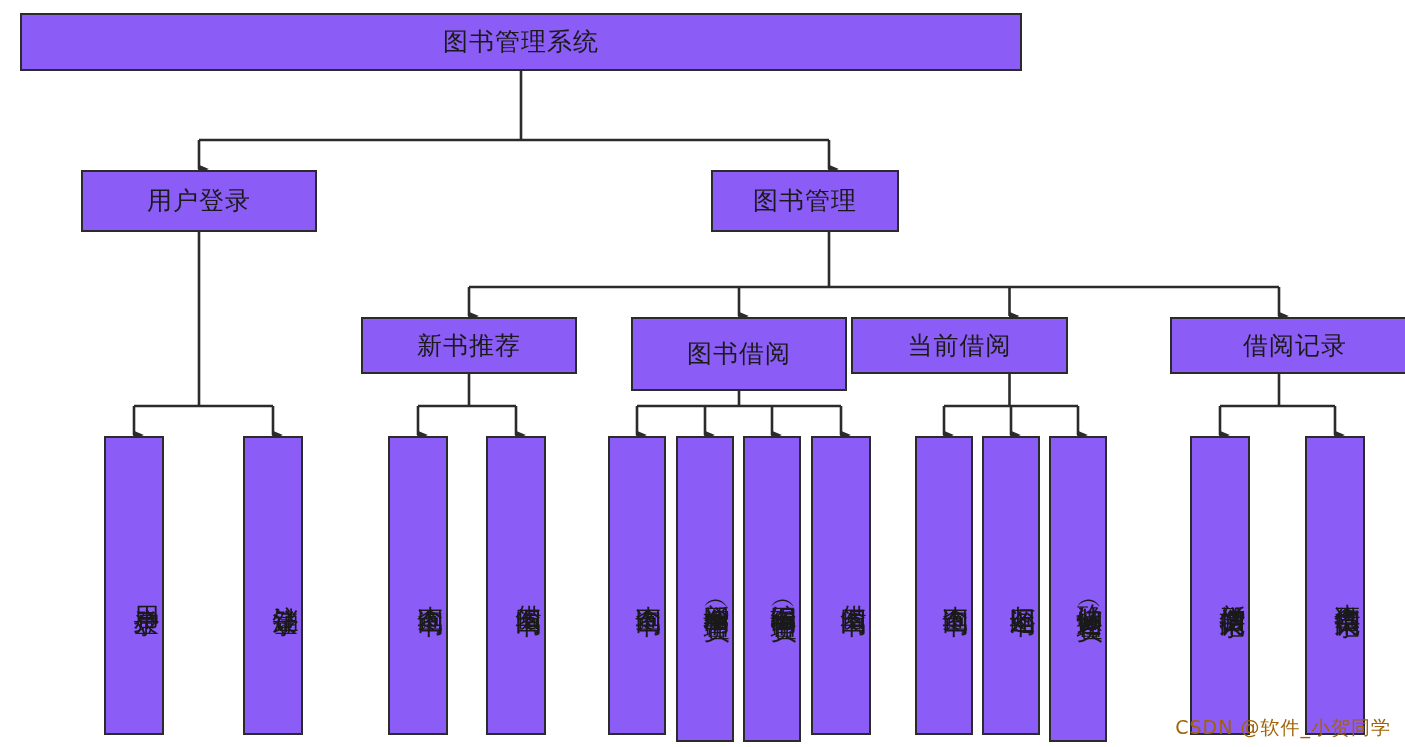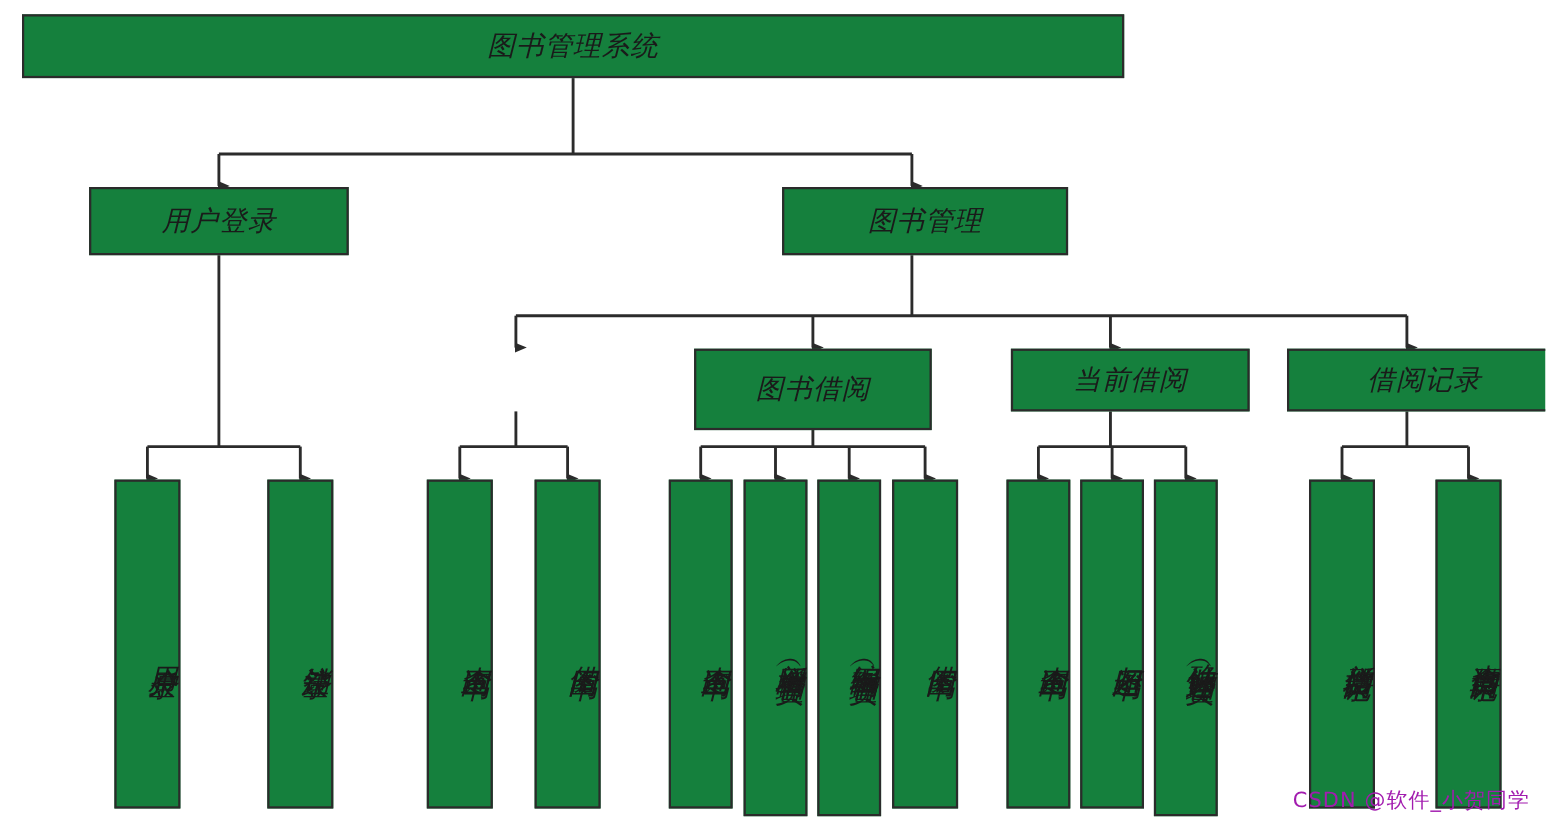--- a/index.html
+++ b/index.html
@@ -23,27 +23,26 @@
     left: 0;
     top: 0;
     width: 1405px;
     height: 747px;
     pointer-events: none;
   }
   .node {
     position: absolute;
     box-sizing: border-box;
     border: 2.5px solid #2b2b2b;
-    background: #15803d;
+    background: #8b5cf6;
     display: flex;
     align-items: center;
     justify-content: center;
     color: #1a1a1a;
     z-index: 2;
-    font-style: italic;
   }
   .node.horiz {
     font-size: 25px;
     letter-spacing: 1px;
     line-height: 1.1;
   }
   .node.vert {
     writing-mode: vertical-rl;
     text-orientation: upright;
     font-size: 26px;
@@ -57,21 +56,21 @@
     writing-mode: vertical-rl;
     text-orientation: upright;
     display: block;
     white-space: nowrap;
   }
   #watermark {
     position: absolute;
     right: 14px;
     bottom: 6px;
     font-size: 19px;
-    color: #a21caf;
+    color: #a16207;
     letter-spacing: 1px;
     z-index: 5;
     white-space: nowrap;
     font-family: "DejaVu Sans", "Liberation Sans", sans-serif;
   }
 </style>
 </head>
 <body>
 
 <div id="canvas">
@@ -119,28 +118,31 @@
       </g>
   </svg>
 
   <div class="node horiz" style="left:20px;top:13px;width:1002px;height:58px;">
     <span>图书管理系统</span>
   </div>
 
   <div class="node horiz" style="left:81px;top:170px;width:236px;height:62px;">
     <span>用户登录</span>
   </div>
-  <div class="node horiz" style="left:711px;top:170px;width:260px;height:62px;">
+  <div class="node horiz" style="left:711px;top:170px;width:188px;height:62px;">
     <span>图书管理</span>
   </div>
 
+  <div class="node horiz" style="left:361px;top:317px;width:216px;height:57px;">
+    <span>新书推荐</span>
+  </div>
   <div class="node horiz" style="left:631px;top:317px;width:216px;height:74px;">
     <span>图书借阅</span>
   </div>
-  <div class="node horiz" style="left:919px;top:317px;width:217px;height:57px;">
+  <div class="node horiz" style="left:851px;top:317px;width:217px;height:57px;">
     <span>当前借阅</span>
   </div>
   <div class="node horiz" style="left:1170px;top:317px;width:250px;height:57px;">
     <span>借阅记录</span>
   </div>
 
   <div class="node vert" style="left:104px;top:436px;width:60px;height:299px;">
     <span class="vlabel">用户登录</span>
   </div>
   <div class="node vert" style="left:243px;top:436px;width:60px;height:299px;">

